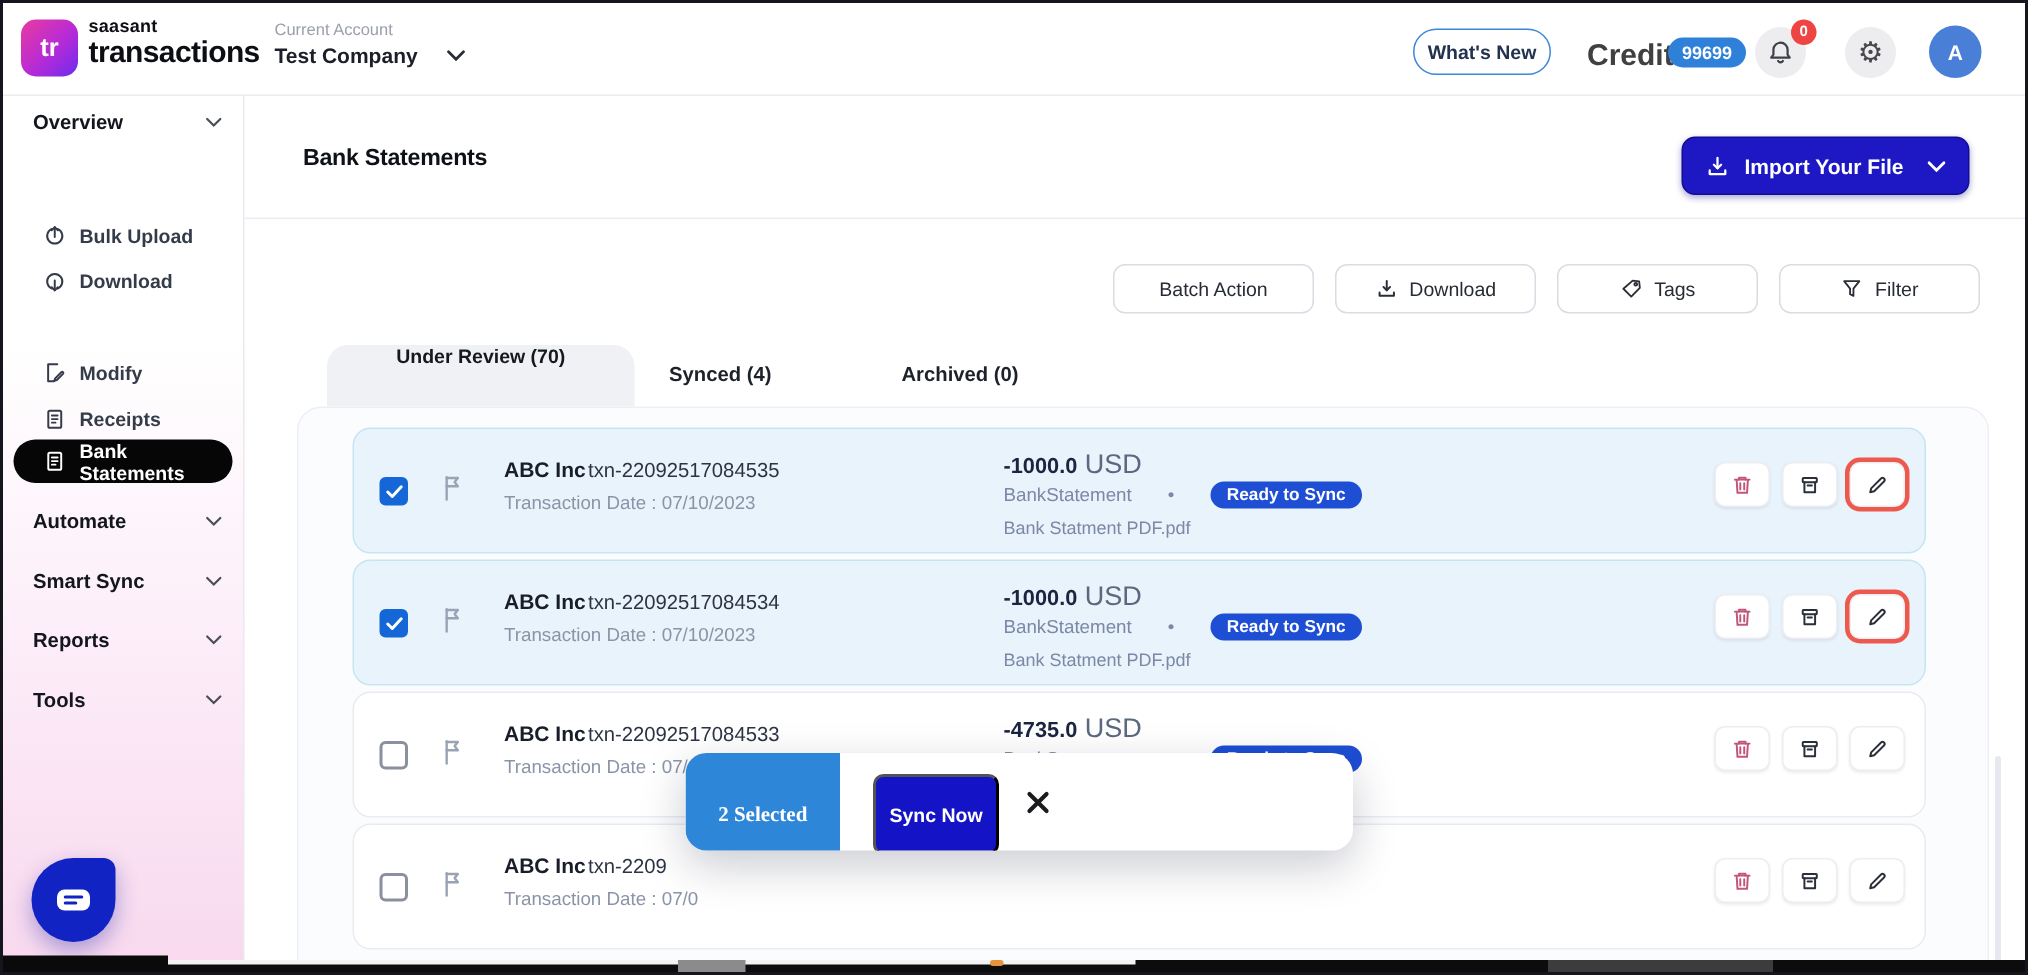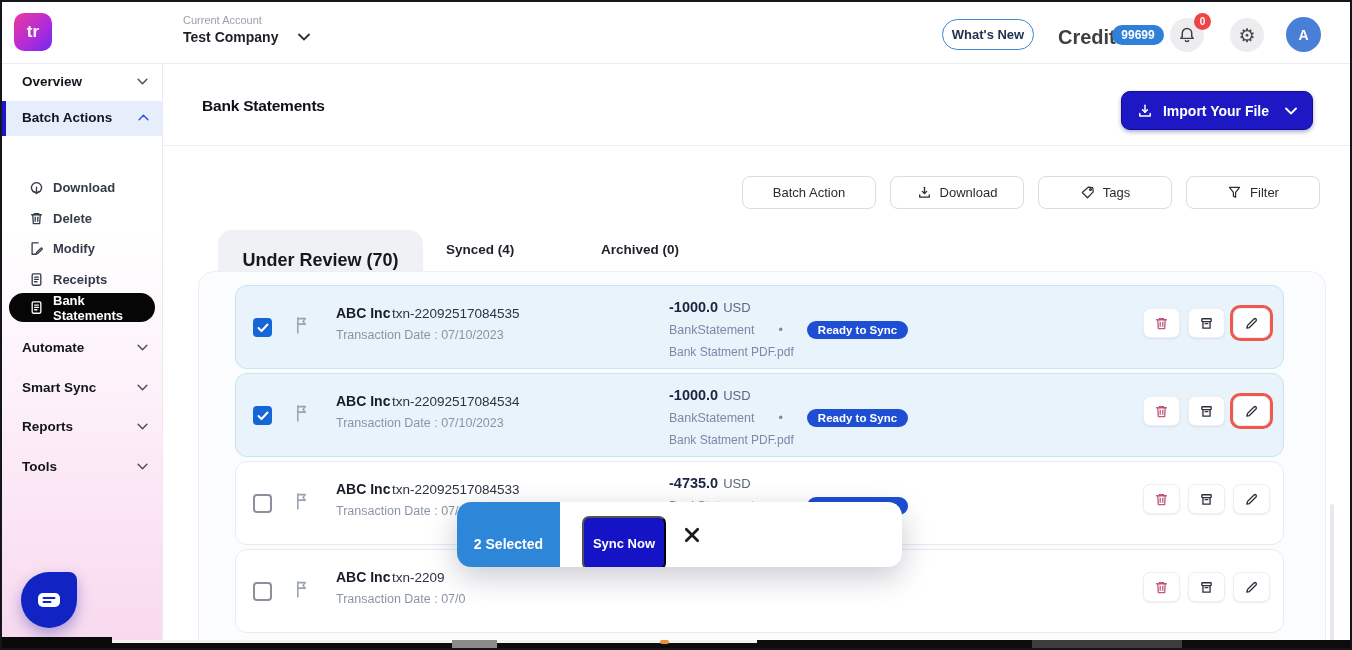--- a/index.html
+++ b/index.html
@@ -54,50 +54,50 @@
   .page-title { position:absolute; left:39px; top:33px; font-size:15.5px; font-weight:bold; color:#0e1118; letter-spacing:-.2px; }
   .import-btn { position:absolute; left:958px; top:27px; width:192px; height:39px; background:#1d18c4; border:1px solid #120e8f;
     border-radius:9px; color:#fff; display:flex; align-items:center; justify-content:center; gap:10px;
     font-size:14px; font-weight:bold; cursor:pointer; box-shadow:0 2px 4px rgba(20,16,150,.35); }
   .hdr-divider { position:absolute; left:0; top:81px; width:100%; height:1px; background:#ebedf2; }
   .tool-row { position:absolute; right:30px; top:112px; display:flex; gap:14px; }
   .tool-btn { width:134px; height:33px; background:#fff; border:1px solid #d9dce3; border-radius:8px; display:flex; align-items:center;
     justify-content:center; gap:8px; font-size:13px; color:#272b34; cursor:pointer; }
 
   .tab-active { position:absolute; left:55px; top:166px; width:205px; height:41px; background:#f0f1f5; border-radius:14px 14px 0 0;
-    display:flex; align-items:flex-end; justify-content:center; font-size:18px; font-weight:bold; color:#15181f; cursor:pointer; }
+    display:flex; align-items:flex-start; justify-content:center; font-size:13px; font-weight:bold; color:#15181f; cursor:pointer; }
   .tab { position:absolute; top:178px; font-size:13.5px; font-weight:bold; color:#1d212a; cursor:pointer; }
   .tab.synced { left:283px; } .tab.archived { left:438px; }
 
   .card { position:absolute; left:35px; top:207px; width:1128px; height:470px; background:#fbfcfe; border:1px solid #edeff4; border-radius:16px; }
 
   .row { position:absolute; left:36px; width:1049px; height:84px; background:#fff; border:1px solid #e9ebf1; border-radius:12px; }
   .row.selected { background:#e9f3fb; border-color:#c6e5f2; }
   .checkbox { position:absolute; left:17px; top:32px; width:19px; height:19px; border-radius:4px; border:2px solid #8a909c; background:#fff; cursor:pointer; }
   .checkbox.checked { background:#1566d6; border-color:#1566d6; display:flex; align-items:center; justify-content:center; }
   .flagw { position:absolute; left:57px; top:29px; cursor:pointer; }
   .company { position:absolute; left:100px; top:19px; font-size:14px; font-weight:bold; color:#181d29; }
   .txn { position:absolute; left:156px; top:20px; font-size:13.5px; color:#2c3344; }
   .tdate { position:absolute; left:100px; top:42px; font-size:12.5px; color:#8b94a7; }
   .amt-line { position:absolute; left:433px; top:13px; font-size:14.5px; font-weight:bold; color:#1b2440; }
-  .amt-line .cur { font-weight:normal; font-size:13px; color:#5c6780; margin-left:5px; }
+  .amt-line .cur { font-weight:normal; font-size:18px; color:#5c6780; margin-left:5px; }
   .meta-line { position:absolute; left:433px; top:35px; display:flex; align-items:center; gap:24px; font-size:12.5px; color:#7b88a6; }
   .status-badge { background:#1e4ed4; color:#fff; font-size:11.5px; font-weight:bold; padding:3px 11px; border-radius:11px; }
   .file-line { position:absolute; left:433px; top:59px; font-size:12px; color:#7b88a6; }
   .acts { position:absolute; right:13px; top:22px; display:flex; gap:8px; }
   .abtn { width:37px; height:30px; background:#fff; border:1px solid #ededf2; border-radius:7px; display:flex; align-items:center;
     justify-content:center; cursor:pointer; box-shadow:0 1px 2px rgba(25,30,60,.08); }
   .abtn.trash { color:#c2557a; } .abtn.arch { color:#2a2f3a; } .abtn.edit { color:#2a2f3a; }
   .abtn.hl { box-shadow:0 0 0 3px #ee594e; }
 
   
   .sel-bar { position:absolute; left:455px; top:500px; width:445px; height:65px; background:#fff; border-radius:14px;
     box-shadow:0 10px 30px rgba(15,20,50,.22); z-index:50; overflow:hidden; }
   .sel-count { position:absolute; left:0; top:0; width:103px; height:83px; background:#2e86d8; color:#fff; font-size:14px; font-weight:bold;
-    display:flex; align-items:center; justify-content:center; }
+    display:flex; align-items:center; justify-content:center;font-family:Liberation Serif, serif; }
   .sync-btn { position:absolute; left:125px; top:14px; width:84px; height:54px; background:#1414c6; border-radius:7px; color:#ffffff;
     font-size:13px; font-weight:bold; display:flex; align-items:center; justify-content:center; cursor:pointer; }
   .sel-close { position:absolute; left:224px; top:22px; width:22px; height:22px; display:flex; align-items:center; justify-content:center; cursor:pointer; color:#1b1b1f; }
 
   
   .bbar { position:absolute; left:0; bottom:0; width:100%; height:8px; background:#0c0c0c; z-index:70; }
   .bbar .tallL { position:absolute; left:0; bottom:0; width:110px; height:11px; background:#0a0a0a; }
   .bbar .lite { position:absolute; left:110px; top:0; width:645px; height:3px; background:#f3f3f3; }
   .bbar .seg1 { position:absolute; left:450px; top:0; width:45px; height:8px; background:#8b8b8b; }
   .bbar .seg2 { position:absolute; left:1030px; top:0; width:150px; height:8px; background:#3c3c3c; }
@@ -108,20 +108,24 @@
 </style>
 </head>
 <body>
 
 <div class="page">
 
   <div class="topbar">
     <div class="logo-mark">
         <span>tr</span>
       </div>
+    <div class="brand">
+      <div class="b1">saasant</div>
+      <div class="b2">transactions</div>
+    </div>
     <div class="account">
       <div class="lbl">Current Account</div>
       <div class="val">
         <span>Test Company</span>
         <span>
             <svg width="12" height="8" viewBox="0 0 12 8" fill="none" stroke="#2a2d35" stroke-width="1.8" stroke-linecap="round">
               <path d="M1 1.5l5 5 5-5"></path>
             </svg>
           </span>
       </div>
@@ -148,52 +152,40 @@
 
   <div class="sidebar">
     <div class="side-sec" style="top:10px;">
       <span>Overview</span>
       <span class="chev">
           <svg width="11" height="7" viewBox="0 0 12 8" fill="none" stroke="#4b4f58" stroke-width="1.7" stroke-linecap="round">
             <path d="M1 1.5l5 5 5-5"></path>
           </svg>
         </span>
     </div>
-    <div class="batch-hl">
-      <div class="bar"></div>
-      <div class="side-sec">
-        <span>Batch Actions</span>
-        <span class="chev" style="color:#2255e0;">
-            <svg width="11" height="7" viewBox="0 0 12 8" fill="none" stroke="#2255e0" stroke-width="1.7" stroke-linecap="round">
-              <path d="M1 6.5l5-5 5 5"></path>
-            </svg>
-          </span>
-      </div>
-    </div>
-
+
+    <div class="sub-item" style="top:79px;">
+      <span>
+          <svg width="15" height="15" viewBox="0 0 16 16" fill="none" stroke="#343b49" stroke-width="1.4" stroke-linecap="round" stroke-linejoin="round">
+            <path d="M6 2.8a5.4 5.4 0 1 0 4 0"></path>
+            <path d="M8 8.5V1.6"></path>
+            <path d="M5.8 3.7L8 1.5l2.2 2.2"></path>
+          </svg>
+        </span>
+      <span>Bulk Upload</span>
+    </div>
     <div class="sub-item" style="top:109px;">
       <span>
           <svg width="15" height="15" viewBox="0 0 16 16" fill="none" stroke="#343b49" stroke-width="1.4" stroke-linecap="round" stroke-linejoin="round">
             <path d="M6 13.2a5.4 5.4 0 1 1 4 0"></path>
             <path d="M8 7.5v6.9"></path>
             <path d="M5.8 12.3L8 14.5l2.2-2.2"></path>
           </svg>
         </span>
       <span>Download</span>
-    </div>
-    <div class="sub-item" style="top:140px;">
-      <span>
-          <svg width="15" height="15" viewBox="0 0 16 16" fill="none" stroke="#343b49" stroke-width="1.4" stroke-linecap="round" stroke-linejoin="round">
-            <path d="M2.8 4h10.4"></path>
-            <path d="M5.7 4V2.7h4.6V4"></path>
-            <path d="M4 4l.6 9.4h6.8L12 4"></path>
-            <path d="M6.6 6.6v4.4M9.4 6.6v4.4"></path>
-          </svg>
-        </span>
-      <span>Delete</span>
     </div>
     <div class="sub-item" style="top:170px;">
       <span>
           <svg width="15" height="15" viewBox="0 0 16 16" fill="none" stroke="#343b49" stroke-width="1.4" stroke-linecap="round" stroke-linejoin="round">
             <path d="M9.8 1.9H3.3v12.2h4.2"></path>
             <path d="M13.9 8.8l-4.4 4.4-1.8.6.6-1.8 4.4-4.4a.85.85 0 0 1 1.2 1.2z"></path>
           </svg>
         </span>
       <span>Modify</span>
     </div>

